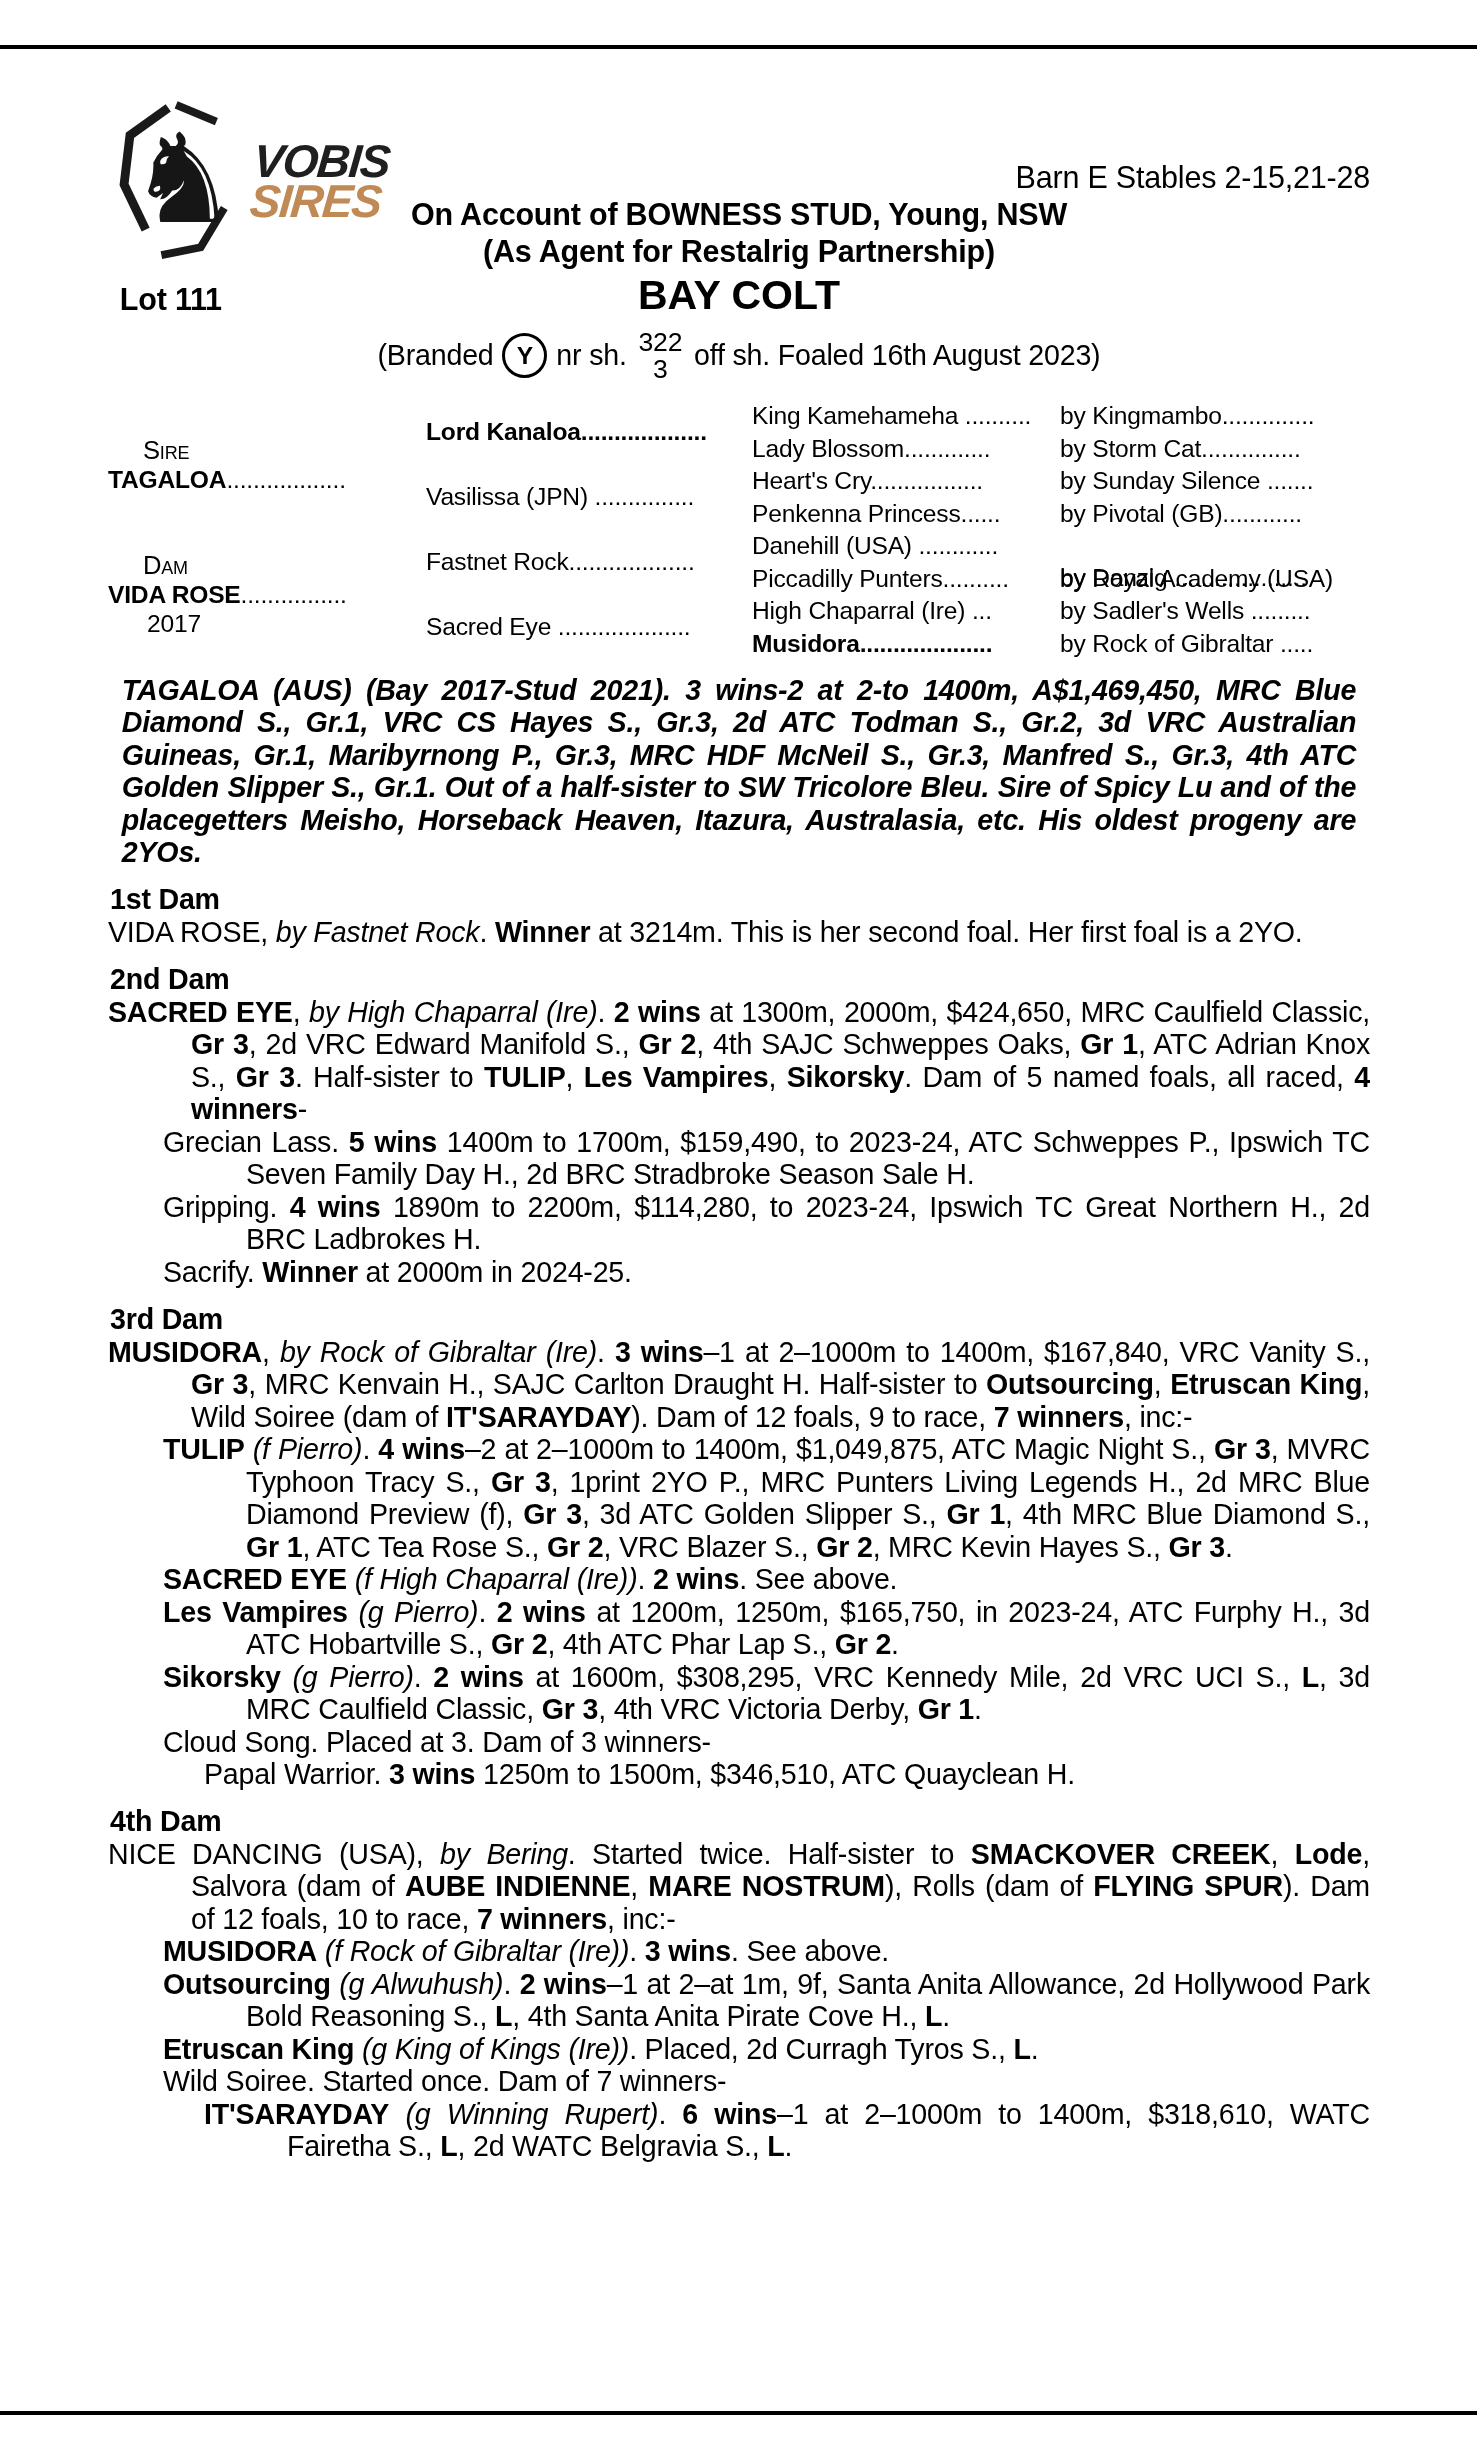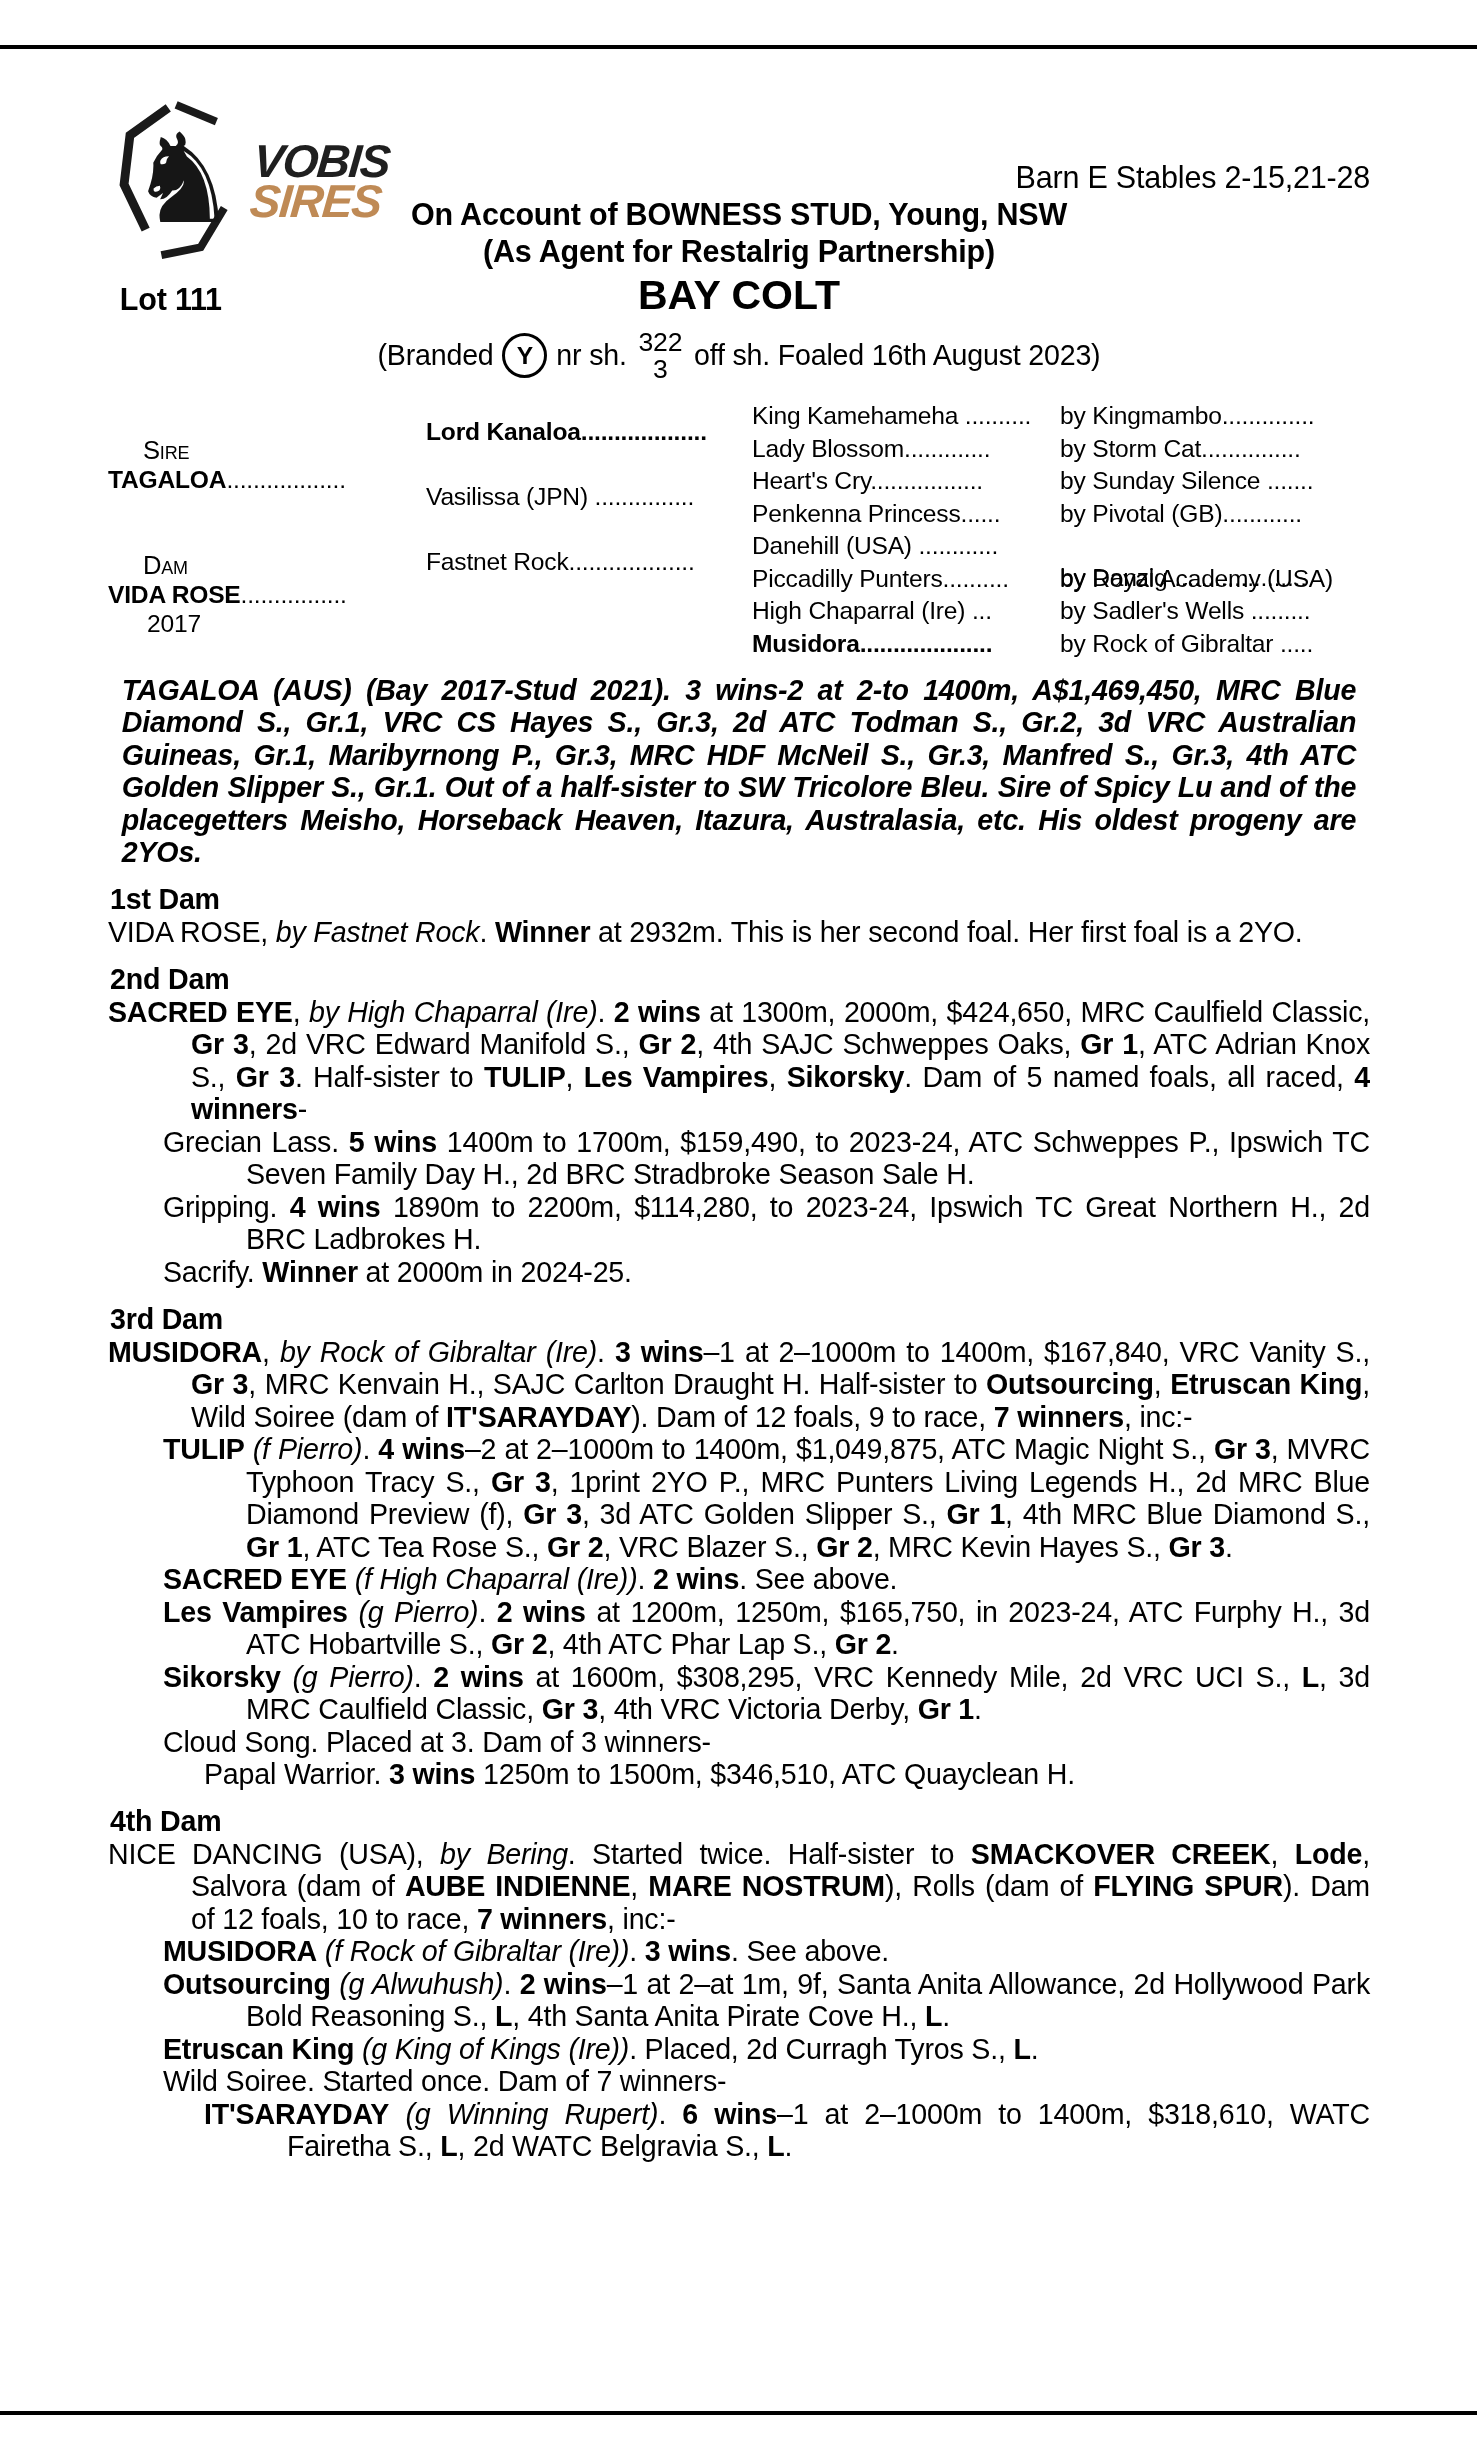--- a/index.html
+++ b/index.html
@@ -105,20 +105,23 @@
 
       <div class="cell-parent" style="grid-row:1/3;font-weight:bold;">
           <span><span>Lord Kanaloa</span><span>...................</span></span>
         </div>
       <div class="cell-parent" style="grid-row:5/7;">
           <span><span>Fastnet Rock</span><span>...................</span></span>
         </div>
       <div class="cell-parent" style="grid-row:3/5;">
           <span><span>Vasilissa (JPN) </span><span>...............</span></span>
         </div>
+      <div class="cell-parent" style="grid-row:7/9;">
+          <span><span>Sacred Eye </span><span>....................</span></span>
+        </div>
 
       <div class="gp" style="grid-column:3;grid-row:1;">King Kamehameha ..........</div>
       <div class="gp" style="grid-column:4;grid-row:1;">by Kingmambo..............</div>
       <div class="gp" style="grid-column:3;grid-row:2;">Lady Blossom.............</div>
       <div class="gp" style="grid-column:4;grid-row:2;">by Storm Cat...............</div>
       <div class="gp" style="grid-column:3;grid-row:3;">Heart's Cry.................</div>
       <div class="gp" style="grid-column:4;grid-row:3;text-align:right;">by Sunday Silence .......</div>
       <div class="gp" style="grid-column:3;grid-row:4;">Penkenna Princess......</div>
       <div class="gp" style="grid-column:4;grid-row:4;">by Pivotal (GB)............</div>
       <div class="gp" style="grid-column:3;grid-row:5;">Danehill (USA) ............</div>
@@ -128,21 +131,21 @@
       <div class="gp" style="grid-column:3;grid-row:7;">High Chaparral (Ire) ...</div>
       <div class="gp" style="grid-column:4;grid-row:7;">by Sadler's Wells .........</div>
       <div class="gp" style="grid-column:3;grid-row:8;font-weight:bold;">Musidora....................</div>
       <div class="gp" style="grid-column:4;grid-row:8;">by Rock of Gibraltar .....</div>
     </div>
 
     <p class="sire-sum"><span class="b i">TAGALOA (AUS) (Bay 2017-Stud 2021). 3 wins-2 at 2-to 1400m, A$1,469,450, MRC Blue Diamond S., Gr.1, VRC CS Hayes S., Gr.3, 2d ATC Todman S., Gr.2, 3d VRC Australian Guineas, Gr.1, Maribyrnong P., Gr.3, MRC HDF McNeil S., Gr.3, Manfred S., Gr.3, 4th ATC Golden Slipper S., Gr.1. Out of a half-sister to SW Tricolore Bleu. Sire of Spicy Lu and of the placegetters Meisho, Horseback Heaven, Itazura, Australasia, etc. His oldest progeny are 2YOs.</span></p>
 
     <div class="sections">
         <div class="sec-h">1st Dam</div>
-        <p class="lvl0"><span>VIDA ROSE, </span><span class="i">by Fastnet Rock</span><span>. </span><span class="b">Winner</span><span> at 2932m. This is her second foal. Her first foal is a 2YO.</span></p>
+        <p class="lvl0"><span>VIDA ROSE, </span><span class="i">by Fastnet Rock</span><span>. </span><span class="b">Winner</span><span> at 3214m. This is her second foal. Her first foal is a 2YO.</span></p>
         <div class="sec-h">2nd Dam</div>
         <p class="lvl0"><span class="b">SACRED EYE</span><span>, </span><span class="i">by High Chaparral (Ire)</span><span>. </span><span class="b">2 wins</span><span> at 1300m, 2000m, $424,650, MRC Caulfield Classic, </span><span class="b">Gr 3</span><span>, 2d VRC Edward Manifold S., </span><span class="b">Gr 2</span><span>, 4th SAJC Schweppes Oaks, </span><span class="b">Gr 1</span><span>, ATC Adrian Knox S., </span><span class="b">Gr 3</span><span>. Half-sister to </span><span class="b">TULIP</span><span>, </span><span class="b">Les Vampires</span><span>, </span><span class="b">Sikorsky</span><span>. Dam of 5 named foals, all raced, </span><span class="b">4 winners</span><span>-</span></p>
         <p class="lvl1"><span>Grecian Lass. </span><span class="b">5 wins</span><span> 1400m to 1700m, $159,490, to 2023-24, ATC Schweppes P., Ipswich TC Seven Family Day H., 2d BRC Stradbroke Season Sale H.</span></p>
         <p class="lvl1"><span>Gripping. </span><span class="b">4 wins</span><span> 1890m to 2200m, $114,280, to 2023-24, Ipswich TC Great Northern H., 2d BRC Ladbrokes H.</span></p>
         <p class="lvl1"><span>Sacrify. </span><span class="b">Winner</span><span> at 2000m in 2024-25.</span></p>
         <div class="sec-h">3rd Dam</div>
         <p class="lvl0"><span class="b">MUSIDORA</span><span>, </span><span class="i">by Rock of Gibraltar (Ire)</span><span>. </span><span class="b">3 wins</span><span>–1 at 2–1000m to 1400m, $167,840, VRC Vanity S., </span><span class="b">Gr 3</span><span>, MRC Kenvain H., SAJC Carlton Draught H. Half-sister to </span><span class="b">Outsourcing</span><span>, </span><span class="b">Etruscan King</span><span>, Wild Soiree (dam of </span><span class="b">IT'SARAYDAY</span><span>). Dam of 12 foals, 9 to race, </span><span class="b">7 winners</span><span>, inc:-</span></p>
         <p class="lvl1"><span class="b">TULIP</span><span> </span><span class="i">(f Pierro)</span><span>. </span><span class="b">4 wins</span><span>–2 at 2–1000m to 1400m, $1,049,875, ATC Magic Night S., </span><span class="b">Gr 3</span><span>, MVRC Typhoon Tracy S., </span><span class="b">Gr 3</span><span>, 1print 2YO P., MRC Punters Living Legends H., 2d MRC Blue Diamond Preview (f), </span><span class="b">Gr 3</span><span>, 3d ATC Golden Slipper S., </span><span class="b">Gr 1</span><span>, 4th MRC Blue Diamond S., </span><span class="b">Gr 1</span><span>, ATC Tea Rose S., </span><span class="b">Gr 2</span><span>, VRC Blazer S., </span><span class="b">Gr 2</span><span>, MRC Kevin Hayes S., </span><span class="b">Gr 3</span><span>.</span></p>
         <p class="lvl1"><span class="b">SACRED EYE</span><span> </span><span class="i">(f High Chaparral (Ire))</span><span>. </span><span class="b">2 wins</span><span>. See above.</span></p>
         <p class="lvl1"><span class="b">Les Vampires</span><span> </span><span class="i">(g Pierro)</span><span>. </span><span class="b">2 wins</span><span> at 1200m, 1250m, $165,750, in 2023-24, ATC Furphy H., 3d ATC Hobartville S., </span><span class="b">Gr 2</span><span>, 4th ATC Phar Lap S., </span><span class="b">Gr 2</span><span>.</span></p>

